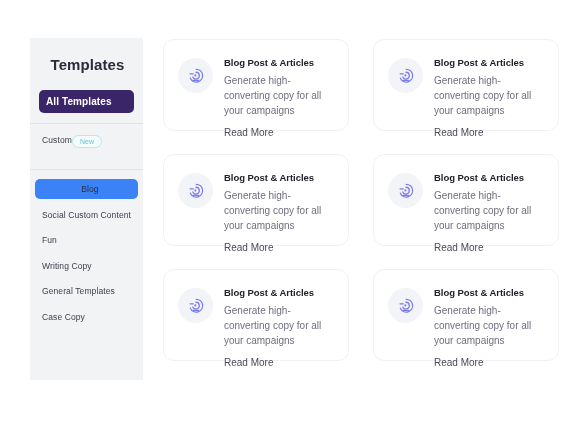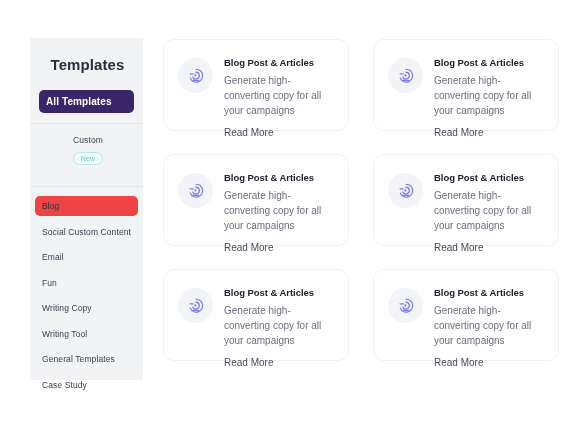--- a/index.html
+++ b/index.html
@@ -60,24 +60,21 @@
   }
 
   .sb-divider {
     height: 1px;
     background: #e3e4e8;
     margin: 10px -9px 0 -9px;
   }
 
   .sb-custom-row {
     display: flex;
-    align-items: center;
-    gap: 7px;
     padding: 11px 0 11px 3px;
-    flex-direction: column;
   }
 
   .sb-custom-label {
     font-size: 8.5px;
     color: #3c3c4c;
     letter-spacing: .1px;
   }
 
   .sb-new-badge {
     font-size: 7px;
@@ -98,22 +95,23 @@
     color: #3c3c4c;
     letter-spacing: .1px;
     padding: 5px 0 5px 7px;
     margin: 0 -4px 5.5px -4px;
     border-radius: 5px;
     cursor: pointer;
     white-space: nowrap;
   }
 
   .sb-item.active {
-    background: #ef4444;
+    background: #3b82f6;
     color: #2b2b3a;
+    text-align: center;
   }
 
   
   #grid {
     position: absolute;
     left: 163px;
     top: 39px;
     width: 396px;
     display: grid;
     grid-template-columns: 186px 186px;
@@ -189,26 +187,24 @@
     <div class="sb-custom-row">
       <span class="sb-custom-label">Custom</span>
       <span class="sb-new-badge">New</span>
     </div>
 
     <div class="sb-divider"></div>
 
     <nav class="sb-list">
       <a class="sb-item active">Blog</a>
       <a class="sb-item">Social Custom Content</a>
-      <a class="sb-item">Email</a>
       <a class="sb-item">Fun</a>
       <a class="sb-item">Writing Copy</a>
-      <a class="sb-item">Writing Tool</a>
       <a class="sb-item">General Templates</a>
-      <a class="sb-item">Case Study</a>
+      <a class="sb-item">Case Copy</a>
     </nav>
 
   </aside>
 
   <main id="grid">
 
     <div class="card">
       <div class="card-icon-wrap">
         <svg width="17" height="17" viewBox="0 0 24 24" fill="none" stroke="#7b7ce8" stroke-width="1.8" stroke-linecap="round">
           <path d="M13 3.2a9 9 0 1 1-8.2 12.6"></path>

